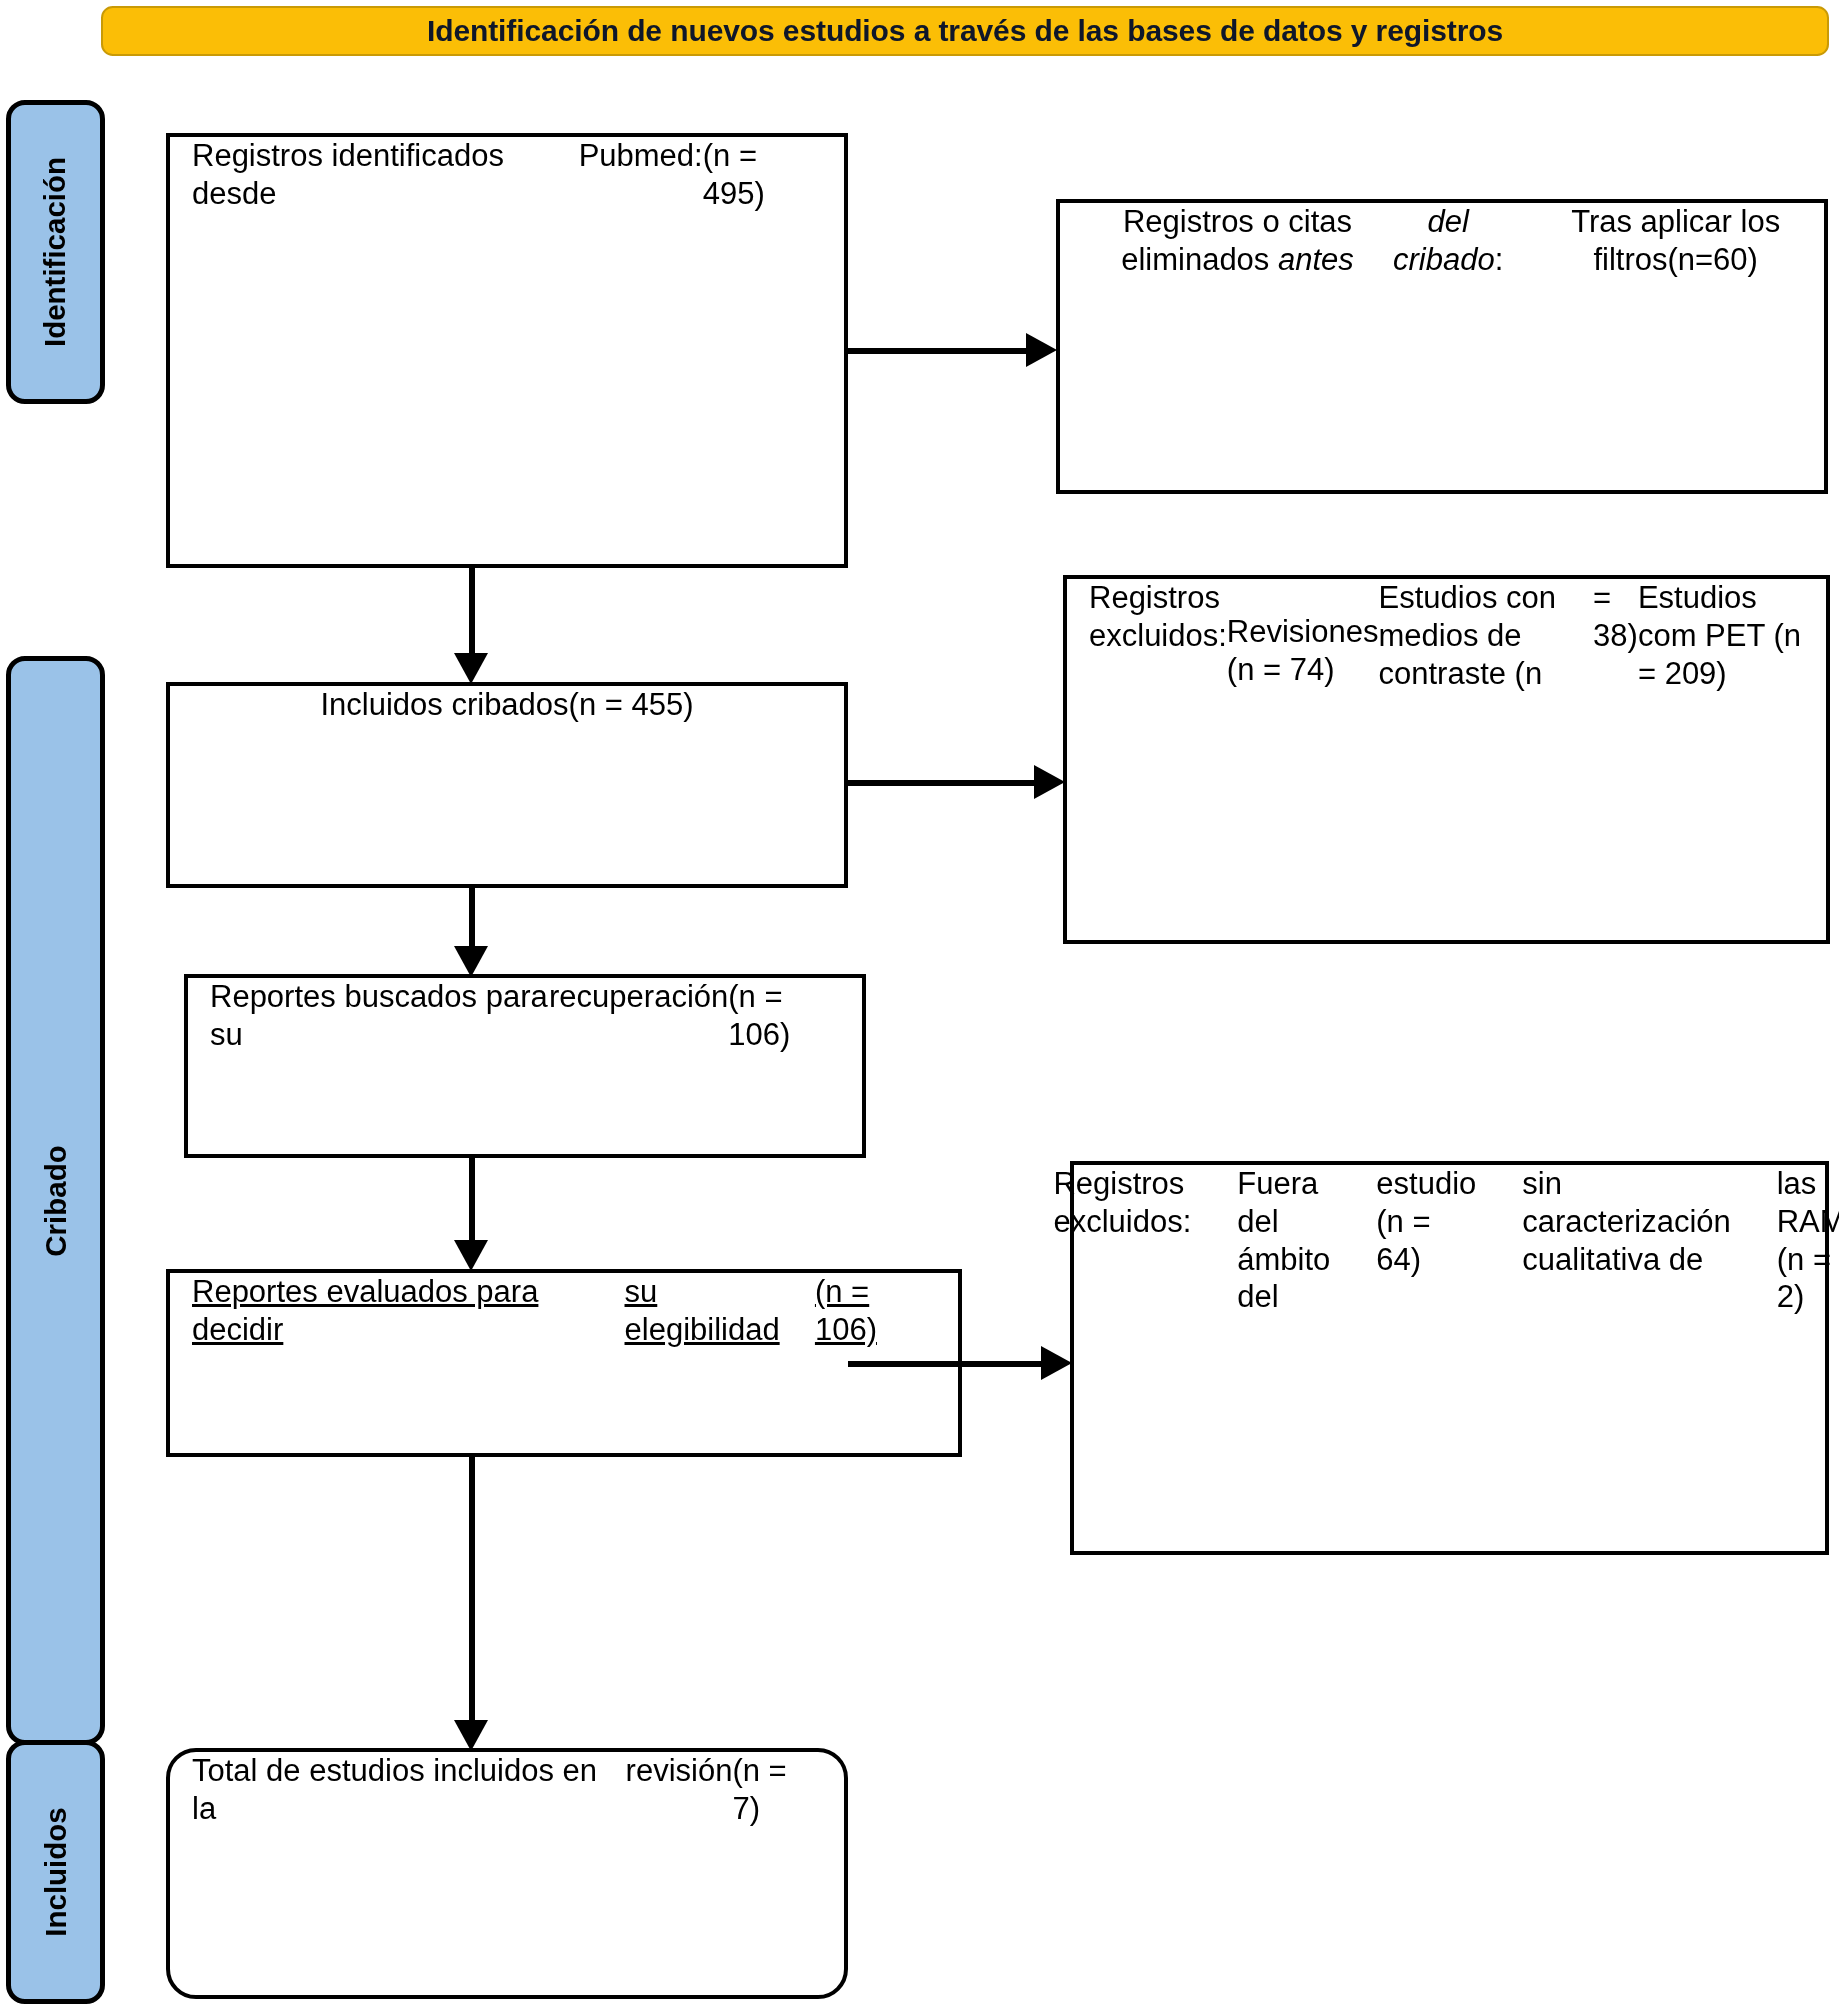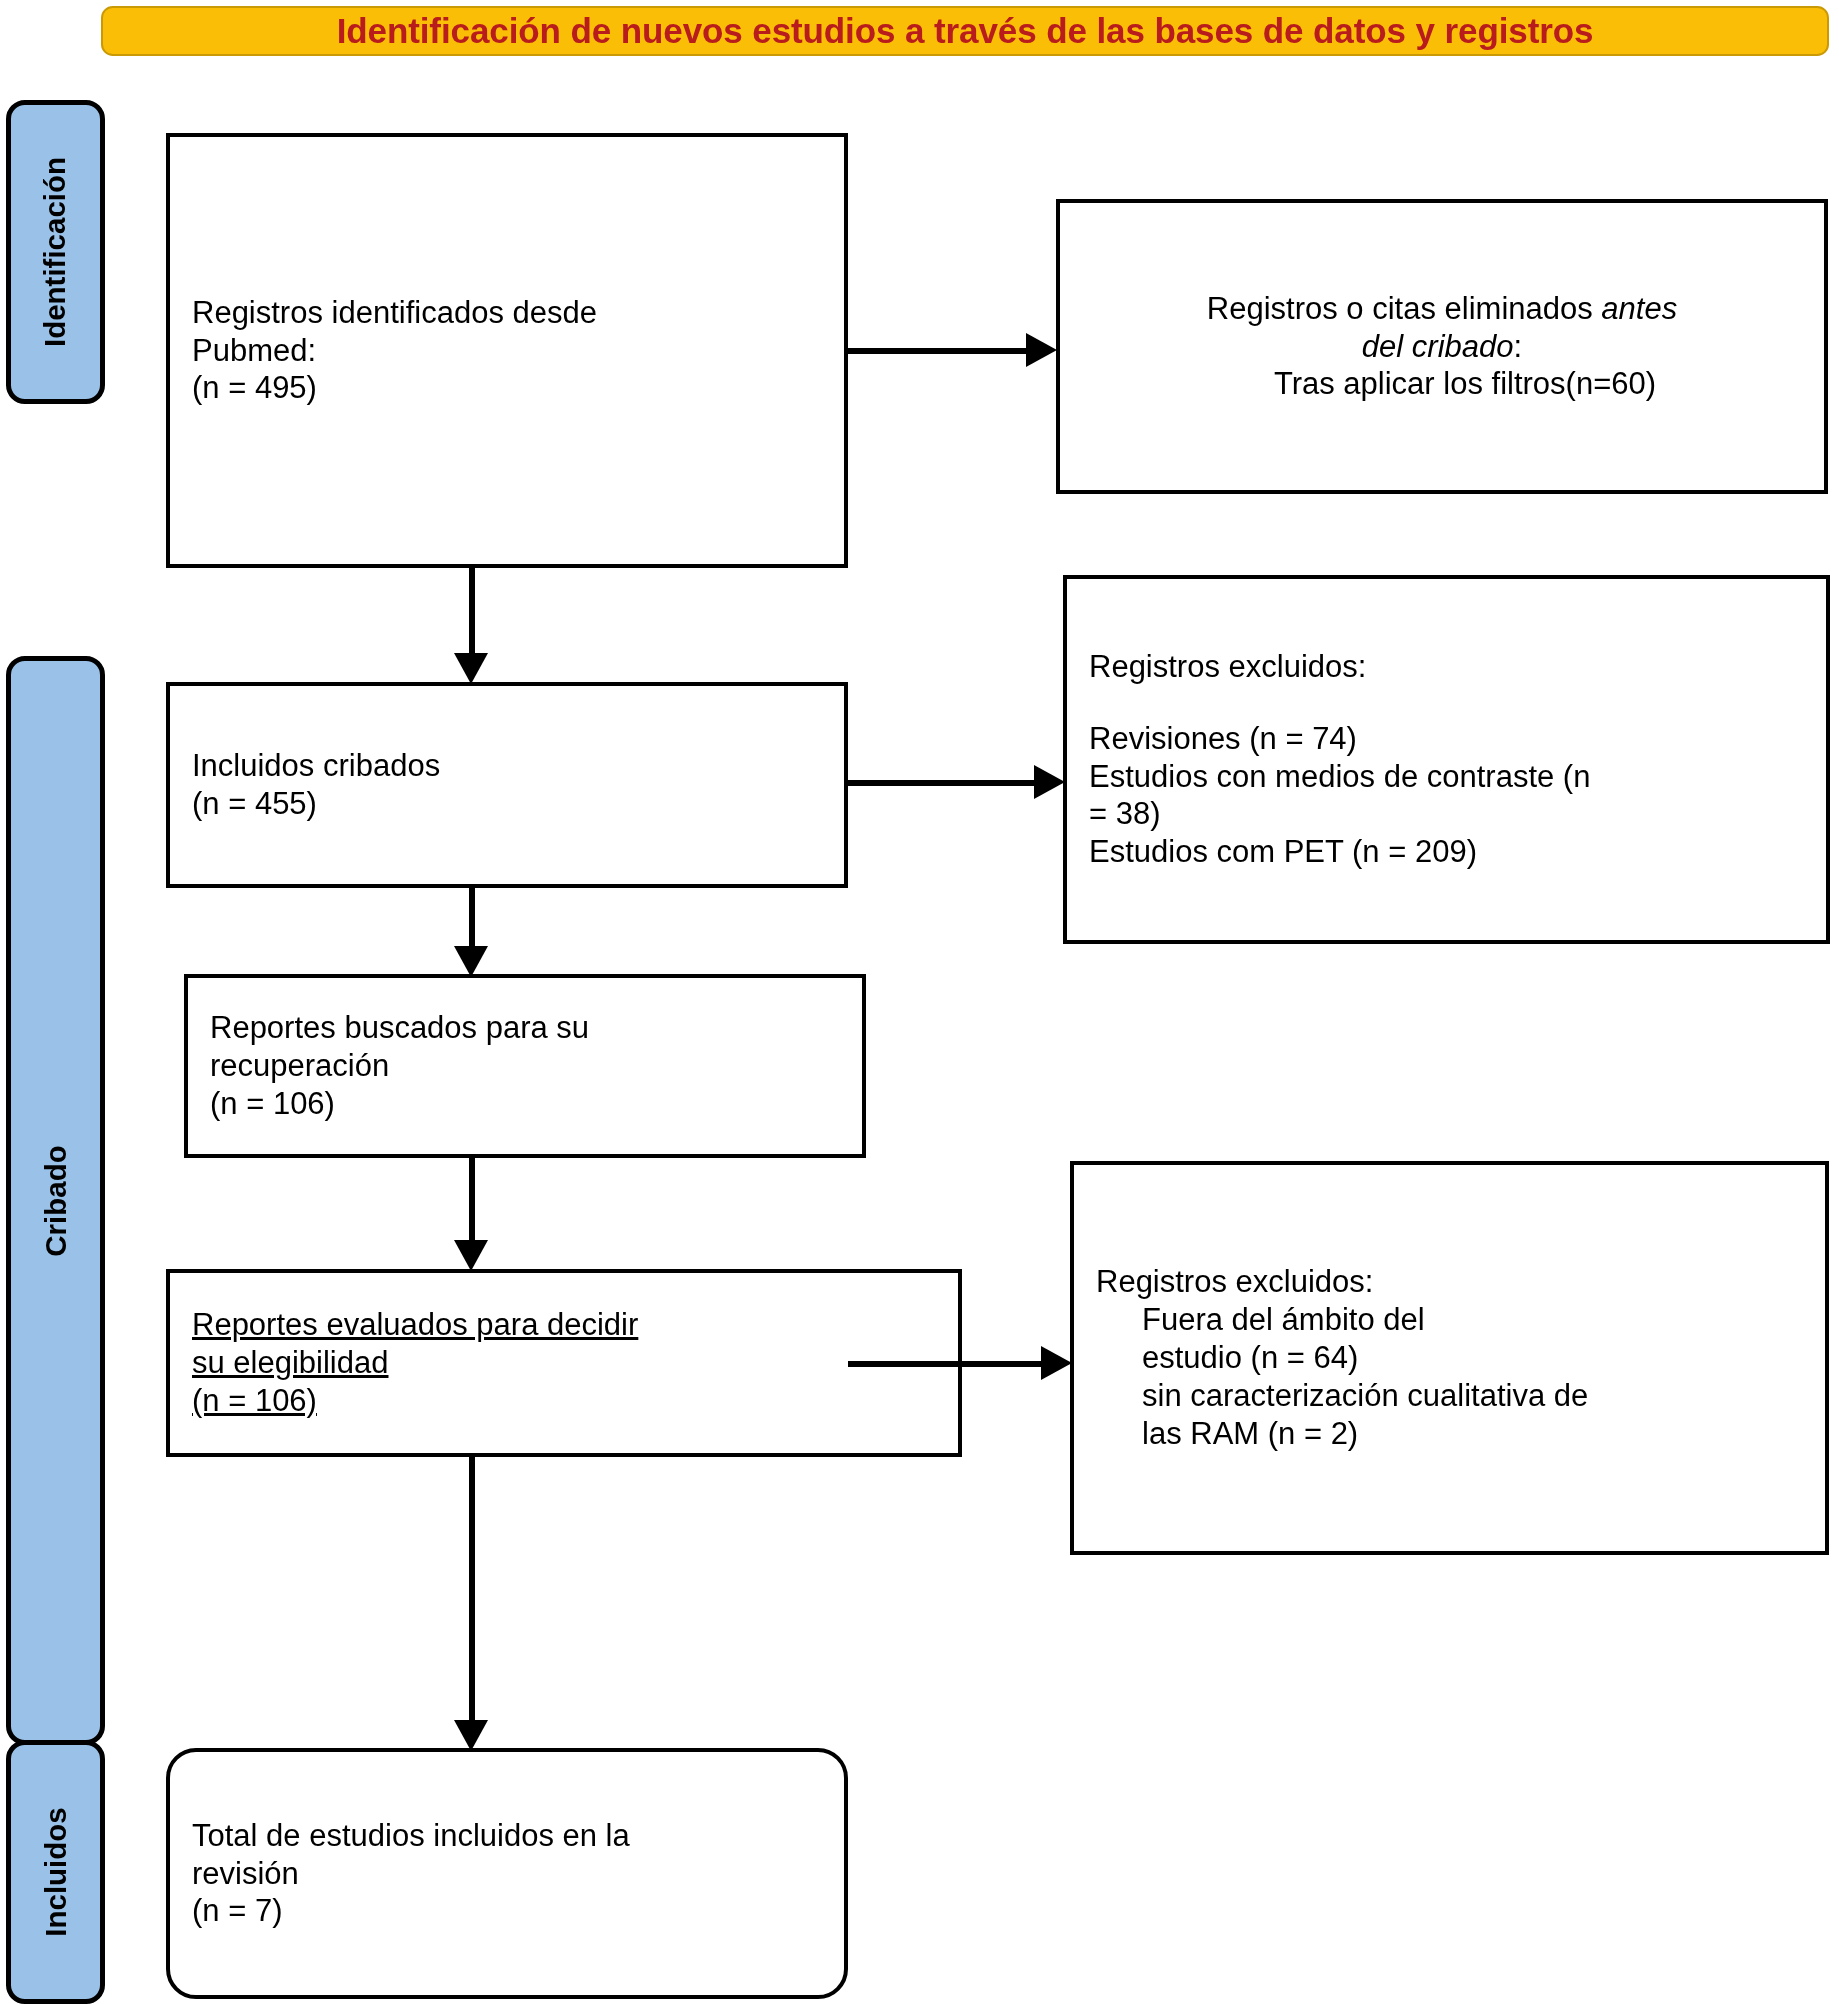--- a/index.html
+++ b/index.html
@@ -27,23 +27,23 @@
     height: 50px;
     background: #FBBE06;
     border: 2.9px solid #C99A06;
     border-radius: 11.8px;
     box-sizing: border-box;
     display: flex;
     align-items: center;
     justify-content: center;
   }
   .banner-text {
-    font-size: 35px;
+    font-size: 30px;
     font-weight: bold;
-    color: #b91c1c;
+    color: #0f172a;
     letter-spacing: -0.1px;
     white-space: nowrap;
   }
 
   
   .stage-label {
     position: absolute;
     background: #9AC2E8;
     border: 5.2px solid #000000;
     border-radius: 19px;
@@ -64,21 +64,20 @@
   #lbl-incluidos      { left: 5.9px;  top: 1740px; width: 99px; height: 264px; }
 
   
   .flowbox {
     position: absolute;
     background: #ffffff;
     border: 4.4px solid #000000;
     box-sizing: border-box;
     padding: 0 22px;
     display: flex;
-    flex-direction: column;
     justify-content: center;
   }
   .flowbox p {
     margin: 0;
     font-size: 31px;
     line-height: 1.22;
     color: #000000;
   }
   .flowbox p.indent { padding-left: 46px; }
   .flowbox p.gap    { margin-top: 34px; }

